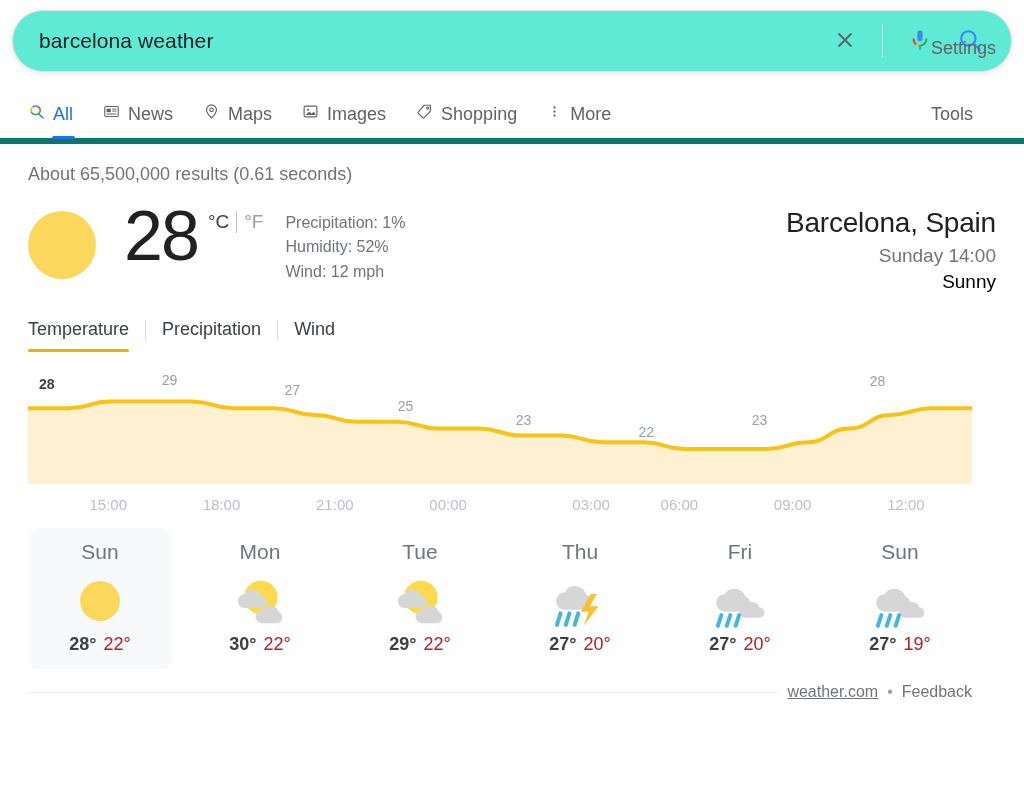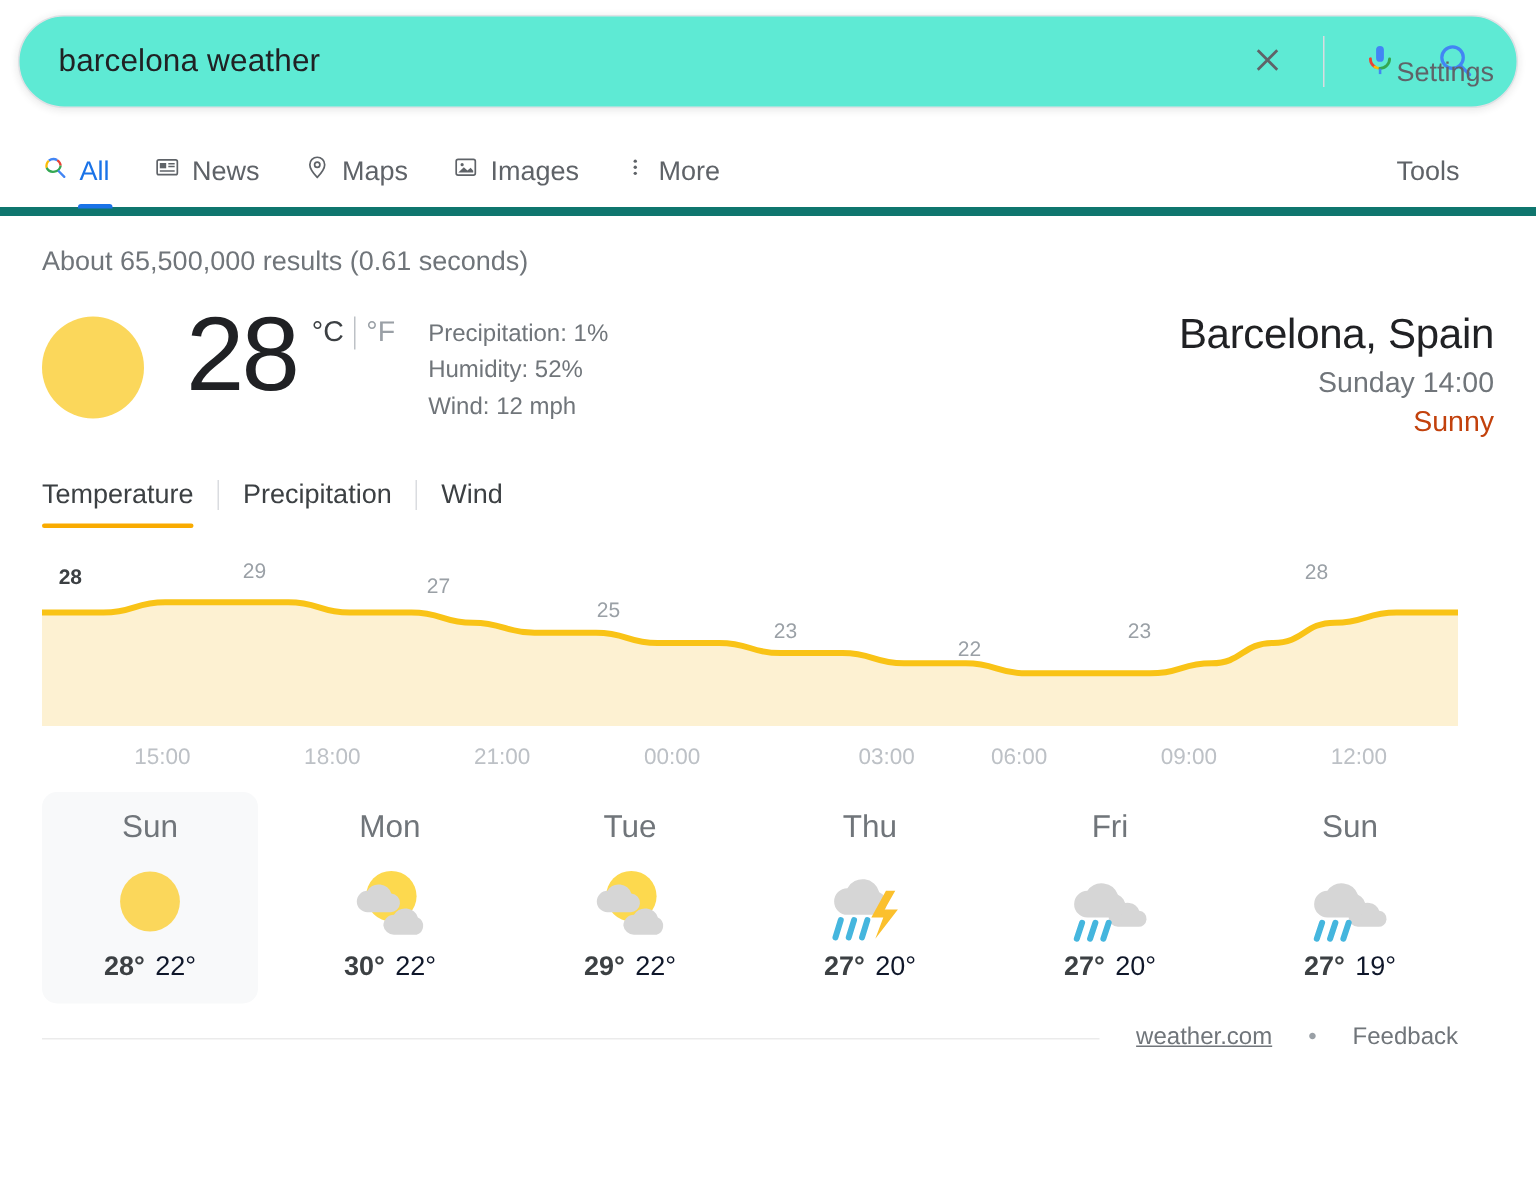--- a/index.html
+++ b/index.html
@@ -118,21 +118,21 @@
     color: #70757a;
     line-height: 1.52;
   }
   .w-right {
     margin-left: auto;
     text-align: right;
     padding-top: 4px;
   }
   .loc-name { font-size: 28px; color: #202124; letter-spacing: -0.2px; }
   .loc-time { font-size: 19px; color: #70757a; margin-top: 6px; }
-  .loc-cond { font-size: 19px; color: #c2410c; margin-top: 4px; }
+  .loc-cond { font-size: 19px; color: #000000; margin-top: 4px; }
 
   
   .mtabs {
     display: flex; align-items: center;
     margin-top: 26px;
     font-size: 18px;
     position: relative;
   }
   .mtab {
     padding: 0 16px 12px 16px;
@@ -178,25 +178,25 @@
     display: flex; flex-direction: column; align-items: center;
     padding: 12px 0 14px 0;
     border-radius: 10px;
     cursor: pointer;
   }
   .day.selected { background: #f8f9fa; }
   .day-name { font-size: 21px; color: #70757a; }
   .day-icon { height: 62px; display: flex; align-items: center; justify-content: center; margin: 6px 0 2px 0; }
   .day-temps { font-size: 18px; }
   .t-hi { color: #3c4043; font-weight: bold; }
-  .t-lo { color: #0f172a; margin-left: 7px; }
+  .t-lo { color: #b91c1c; margin-left: 7px; }
 
   
   .footer {
-    display: flex; align-items: center; gap: 24px;
+    display: flex; align-items: center; gap: 9px;
     margin-top: 14px;
     width: 944px;
     font-size: 16px;
     color: #70757a;
   }
   .footer .rule { flex: 1; height: 1px; background: #ebebeb; }
   .footer a { color: #70757a; text-decoration: underline; cursor: pointer; }
   .footer .dot { color: #9aa0a6; }
   .footer .fb { cursor: pointer; }
 </style>
@@ -279,20 +279,29 @@
       <span>
         <svg width="17" height="17" viewBox="0 0 24 24">
           <rect x="3" y="4.5" width="18" height="15" rx="1.8" stroke="#5f6368" stroke-width="1.6" fill="none"></rect>
           <circle cx="8.6" cy="9.6" r="1.5" fill="#5f6368"></circle>
           <path d="M5 17 L10.2 12 L13.6 15 L16.6 12.4 L19 15.2 V17 Z" fill="#5f6368"></path>
         </svg>
       </span>
       <span>Images</span>
     </div>
 
+    <div class="nav-item">
+      <span>
+        <svg width="17" height="17" viewBox="0 0 24 24">
+          <path d="M11.4 3.2 H20.2 V12 L11.6 20.6 A1.6 1.6 0 0 1 9.3 20.6 L3.4 14.7 A1.6 1.6 0 0 1 3.4 12.4 Z" stroke="#5f6368" stroke-width="1.6" fill="none"></path>
+          <circle cx="16.4" cy="7.2" r="1.6" stroke="#5f6368" stroke-width="1.5" fill="none"></circle>
+        </svg>
+      </span>
+      <span>Shopping</span>
+    </div>
 
     <div class="nav-item">
       <span>
         <svg width="15" height="17" viewBox="0 0 24 24">
           <circle cx="12" cy="5.5" r="1.8" fill="#5f6368"></circle>
           <circle cx="12" cy="12" r="1.8" fill="#5f6368"></circle>
           <circle cx="12" cy="18.5" r="1.8" fill="#5f6368"></circle>
         </svg>
       </span>
       <span>More</span>

